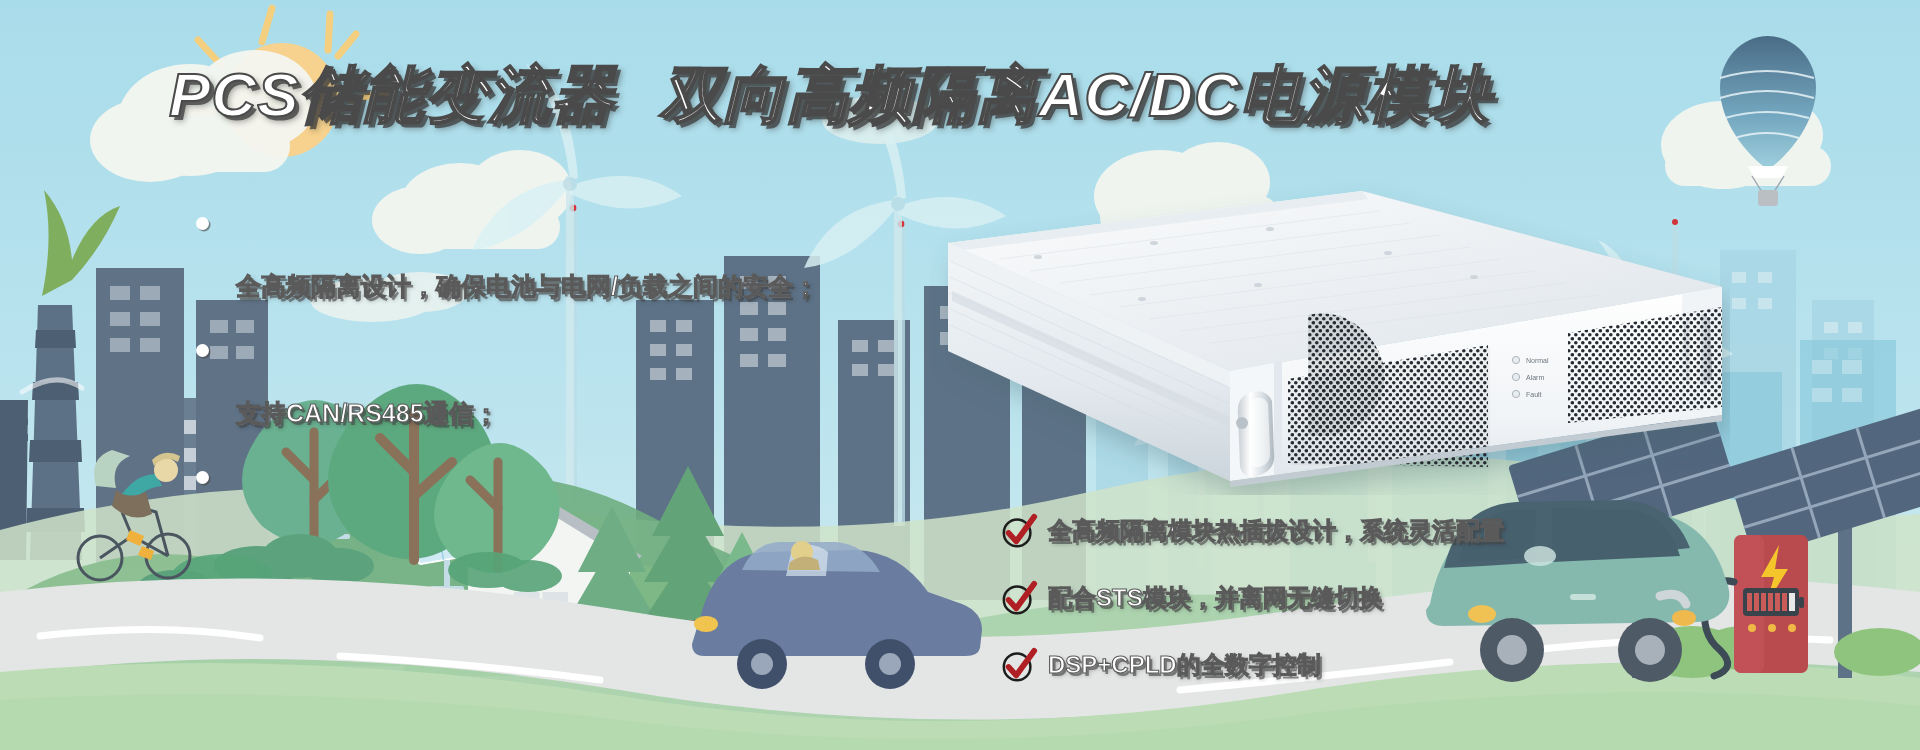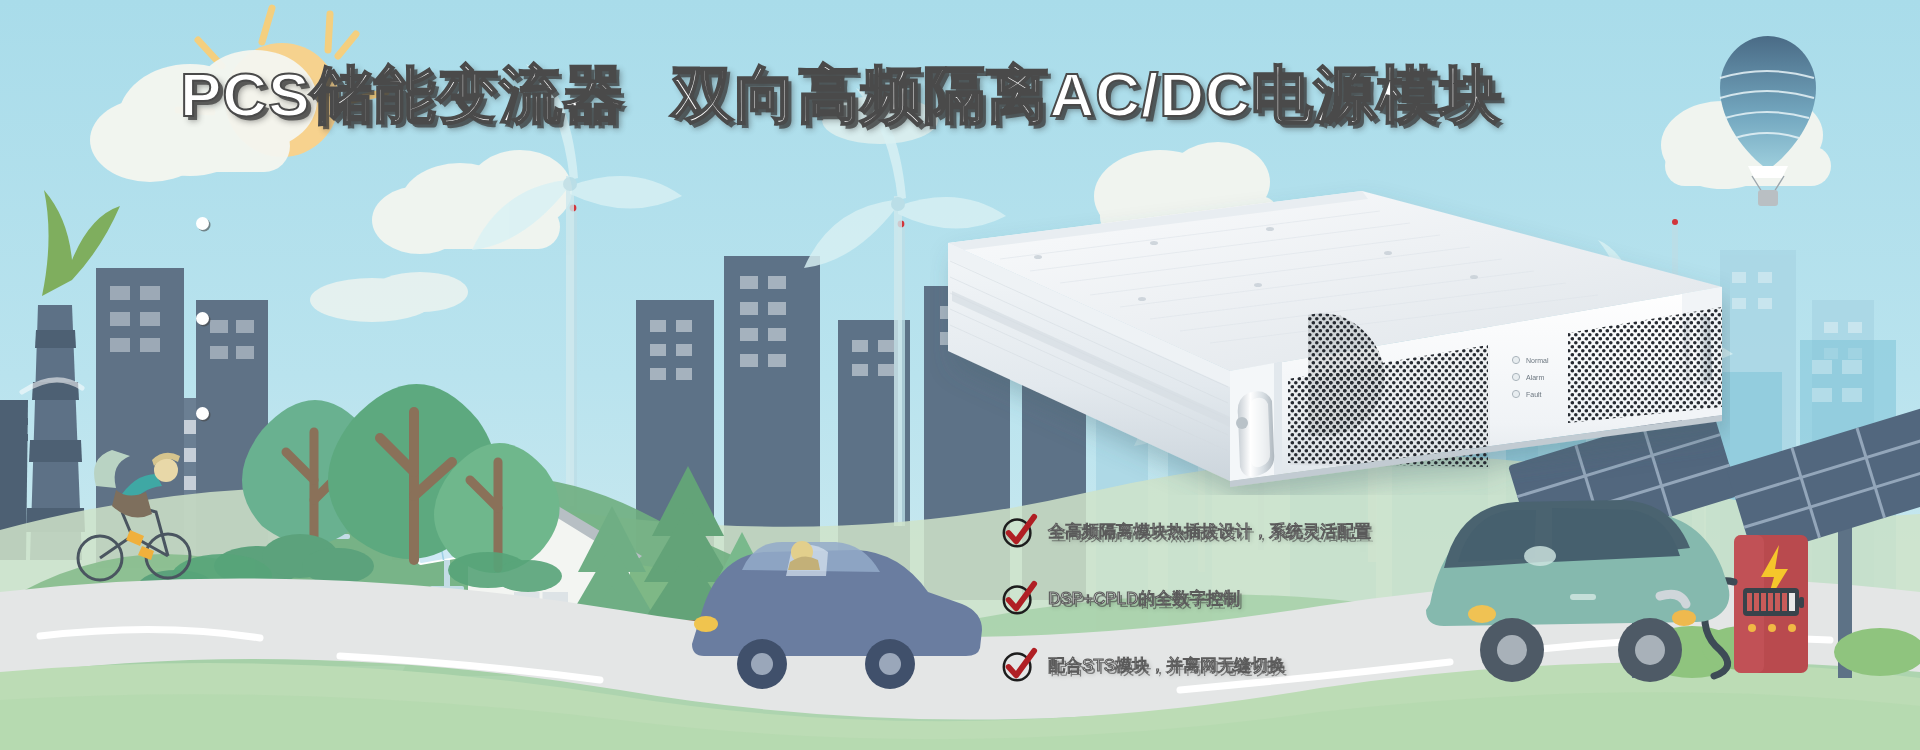--- a/index.html
+++ b/index.html
@@ -8,28 +8,29 @@
   #banner{
     position:relative;width:1920px;height:750px;overflow:hidden;
     background:linear-gradient(180deg,#a9dcea 0%,#b6e2ed 45%,#c2e7f0 62%,#cfeaf0 74%,#d9eef1 100%);
   }
 
   .layer{position:absolute;left:0;top:0;width:1920px;height:750px;}
   svg.layer{display:block;}
 
   
   #title{
-    position:absolute;left:180px;top:62px;width:1180px;
+    position:absolute;left:169px;top:62px;width:1180px;
     font-size:62px;font-weight:bold;letter-spacing:1px;white-space:nowrap;
     color:#ffffff;
     -webkit-text-stroke:2px #4a4a4a;
     text-shadow:
        4px 4px 0 rgba(60,60,60,.75),
        5px 5px 6px rgba(40,40,40,.45);
     line-height:1.05;
+    font-style:italic;
   }
   #title .gap{display:inline-block;width:46px;}
 
   
   #bullets{
     position:absolute;left:196px;top:206px;width:880px;
   }
   .bullet{
     position:relative;margin-bottom:31px;padding-left:40px;
     font-size:25px;font-weight:bold;line-height:1.28;color:#ffffff;
@@ -44,21 +45,21 @@
 
   
   #checks{
     position:absolute;left:1000px;top:512px;width:820px;
   }
   .chk-row{
     position:relative;display:flex;align-items:center;margin-bottom:29px;height:38px;
   }
   .chk-ico{width:38px;height:38px;flex:0 0 38px;margin-right:10px;}
   .chk-txt{
-    font-size:17px;font-weight:normal;color:#ffffff;white-space:nowrap;
+    font-size:24px;font-weight:bold;color:#ffffff;white-space:nowrap;
     -webkit-text-stroke:1.1px #5a5a5a;
     text-shadow:2.5px 2.5px 0 rgba(70,70,70,.62), 3px 3px 4px rgba(40,40,40,.35);
   }
 
   
   #device{position:absolute;left:930px;top:165px;width:800px;height:330px;}
   .led-label{
     font-size:7px;fill:#6d7780;font-family:"Liberation Sans",sans-serif;
   }
 </style>
@@ -715,46 +716,48 @@
 
       <path d="M300 316 L792 250 L792 256 L300 322 z" fill="#c2cbd2"></path>
     </g>
   </svg>
 
   <div id="title"><span>PCS储能变流器</span><span class="gap"></span><span>双向高频隔离AC/DC电源模块</span></div>
 
   <div id="bullets">
     <div class="bullet">
       <span class="dot"></span>
+      <span>全高频隔离设计，确保电池与电网/负载之间的安全；</span>
     </div>
     <div class="bullet">
       <span class="dot"></span>
+      <span>支持CAN/RS485通信；</span>
     </div>
     <div class="bullet">
       <span class="dot"></span>
     </div>
   </div>
 
   <div id="checks">
     <div class="chk-row">
       <svg class="chk-ico" viewBox="0 0 40 40" xmlns="http://www.w3.org/2000/svg">
         <circle cx="18" cy="22" r="14" fill="none" stroke="#1d1d1d" stroke-width="2.6"></circle>
         <path d="M9 22 L17 31 L36 5" fill="none" stroke="#b01f24" stroke-width="6" stroke-linecap="round" stroke-linejoin="round"></path>
       </svg>
       <span class="chk-txt">全高频隔离模块热插拔设计，系统灵活配置</span>
     </div>
     <div class="chk-row">
       <svg class="chk-ico" viewBox="0 0 40 40" xmlns="http://www.w3.org/2000/svg">
         <circle cx="18" cy="22" r="14" fill="none" stroke="#1d1d1d" stroke-width="2.6"></circle>
         <path d="M9 22 L17 31 L36 5" fill="none" stroke="#b01f24" stroke-width="6" stroke-linecap="round" stroke-linejoin="round"></path>
       </svg>
-      <span class="chk-txt">DSP+CPLD的全数字控制</span>
+      <span class="chk-txt">配合STS模块，并离网无缝切换</span>
     </div>
     <div class="chk-row">
       <svg class="chk-ico" viewBox="0 0 40 40" xmlns="http://www.w3.org/2000/svg">
         <circle cx="18" cy="22" r="14" fill="none" stroke="#1d1d1d" stroke-width="2.6"></circle>
         <path d="M9 22 L17 31 L36 5" fill="none" stroke="#b01f24" stroke-width="6" stroke-linecap="round" stroke-linejoin="round"></path>
       </svg>
-      <span class="chk-txt">配合STS模块，并离网无缝切换</span>
+      <span class="chk-txt">DSP+CPLD的全数字控制</span>
     </div>
   </div>
 
 </div>
 
 </body></html>

